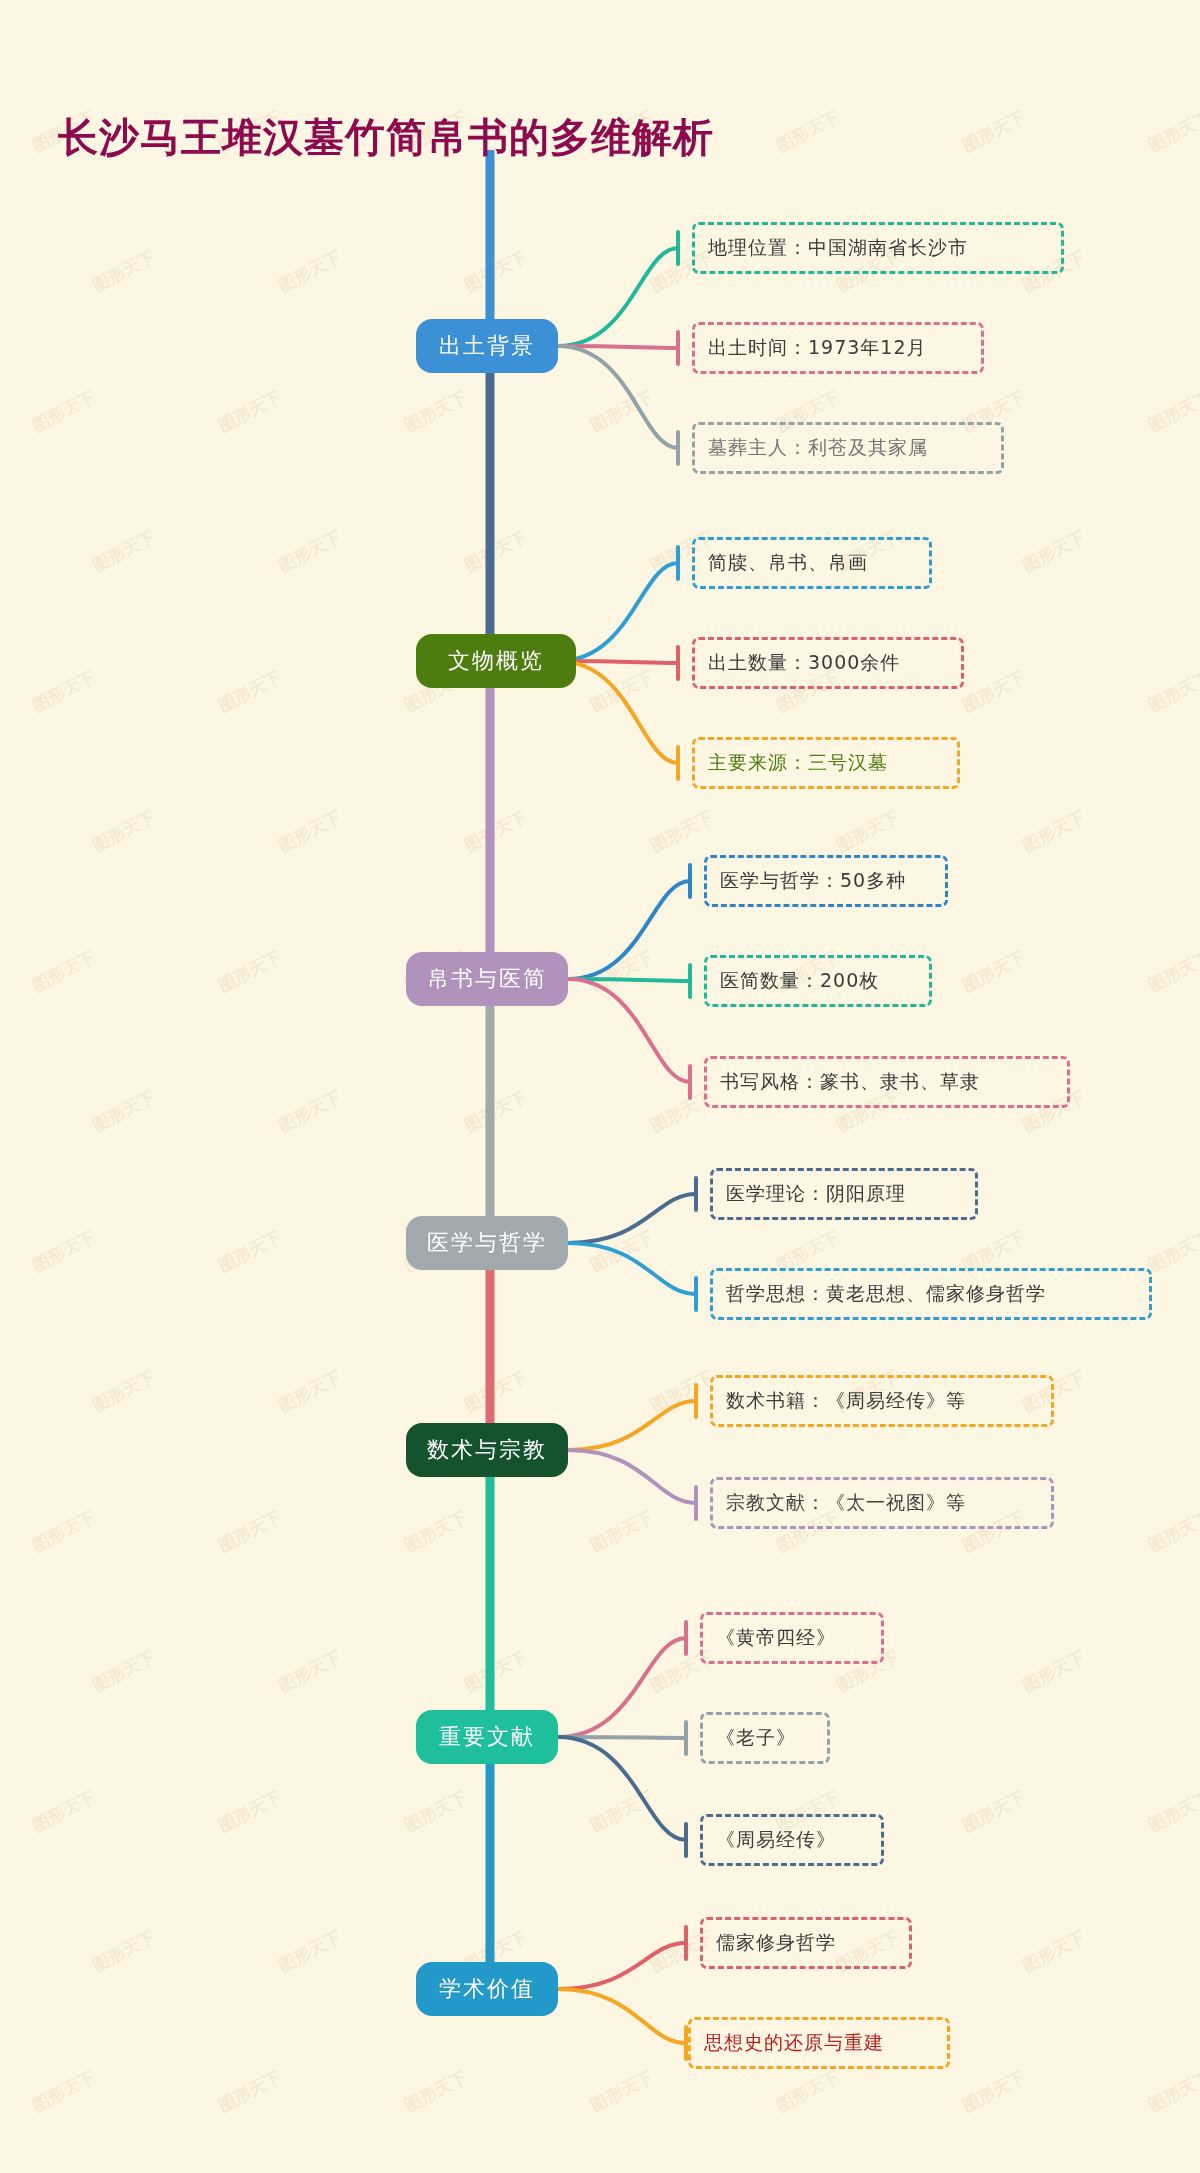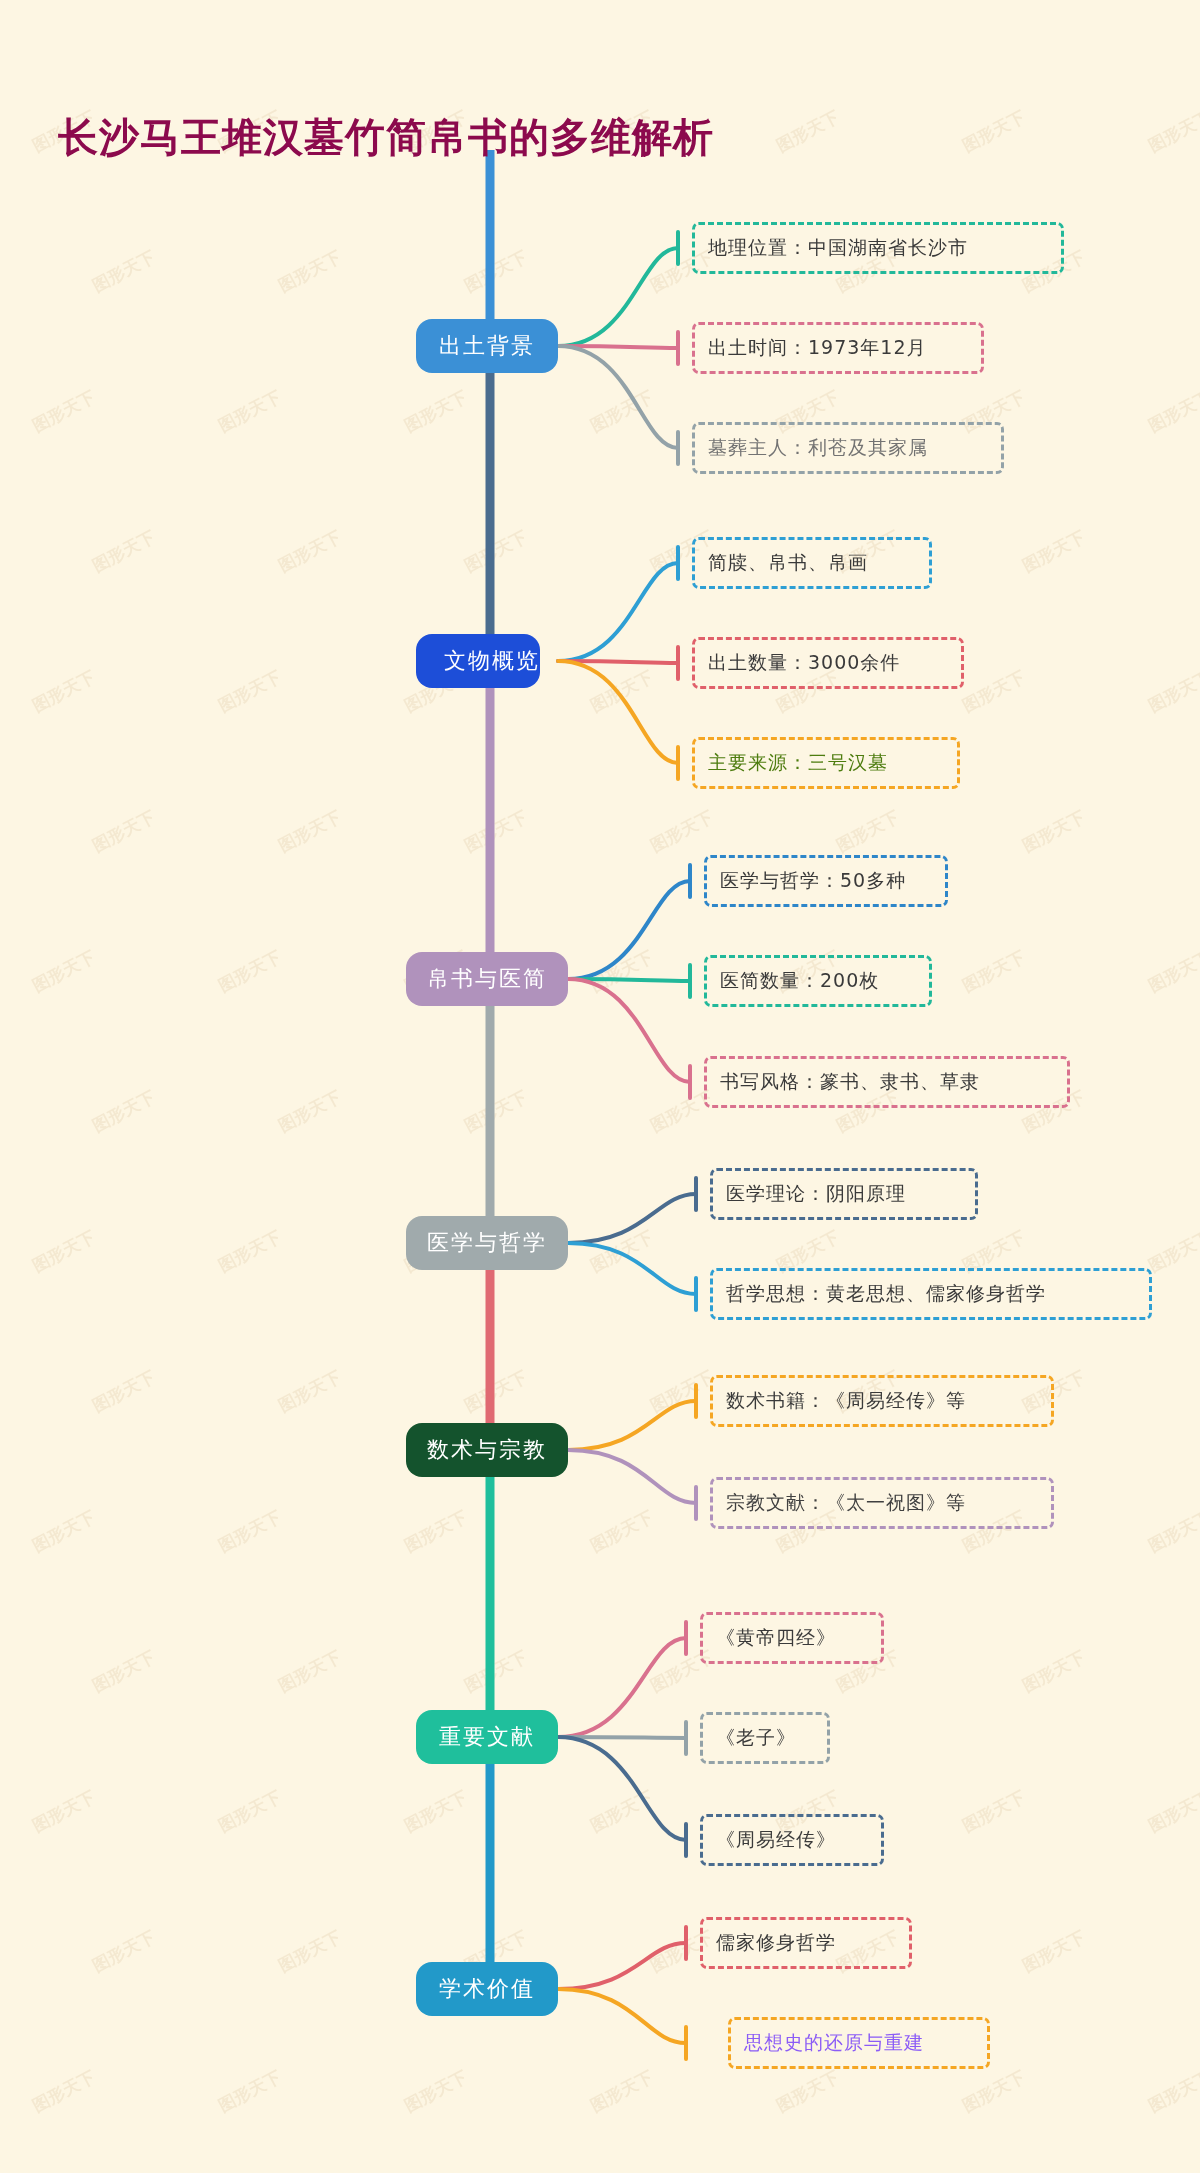--- a/index.html
+++ b/index.html
@@ -211,21 +211,21 @@
       <path d="M 558 1989 C 636.1 1989 646.04 1943 686 1943" fill="none" stroke="#e0606a" stroke-width="4" stroke-linecap="round"></path>
       <line x1="686" x2="686" y1="1927" y2="1959" stroke="#e0606a" stroke-width="4" stroke-linecap="round"></line>
       <path d="M 558 1989 C 636.1 1989 646.04 2043 686 2043" fill="none" stroke="#f5a623" stroke-width="4" stroke-linecap="round"></path>
       <line x1="686" x2="686" y1="2027" y2="2059" stroke="#f5a623" stroke-width="4" stroke-linecap="round"></line>
     </svg>
 
   <div id="nodes-layer">
       <div class="node" style="left: 416px; top: 319px; width: 142px; height: 54px; background: rgb(59, 144, 214);">
         <span>出土背景</span>
       </div>
-      <div class="node" style="left: 416px; top: 634px; width: 124px; height: 54px; background: #1d4ed8; justify-content: flex-end;">
+      <div class="node" style="left: 416px; top: 634px; width: 160px; height: 54px; background: #4d7c0f;">
         <span>文物概览</span>
       </div>
       <div class="node" style="left: 406px; top: 952px; width: 162px; height: 54px; background: rgb(176, 146, 188);">
         <span>帛书与医简</span>
       </div>
       <div class="node" style="left: 406px; top: 1216px; width: 162px; height: 54px; background: rgb(160, 170, 172);">
         <span>医学与哲学</span>
       </div>
       <div class="node" style="left: 406px; top: 1423px; width: 162px; height: 54px; background: #14532d;">
         <span>数术与宗教</span>
@@ -282,18 +282,18 @@
       </div>
       <div class="leaf" style="left: 700px; top: 1712px; width: 130px; height: 52px; border-color: rgb(147, 162, 168); color: rgb(58, 58, 58);">
         <span>《老子》</span>
       </div>
       <div class="leaf" style="left: 700px; top: 1814px; width: 184px; height: 52px; border-color: rgb(74, 108, 143); color: rgb(58, 58, 58);">
         <span>《周易经传》</span>
       </div>
       <div class="leaf" style="left: 700px; top: 1917px; width: 212px; height: 52px; border-color: rgb(224, 96, 106); color: rgb(58, 58, 58);">
         <span>儒家修身哲学</span>
       </div>
-      <div class="leaf" style="left: 728px; top: 2017px; width: 262px; height: 52px; border-color: rgb(245, 166, 35); color: #8b5cf6;">
+      <div class="leaf" style="left: 688px; top: 2017px; width: 262px; height: 52px; border-color: rgb(245, 166, 35); color: #b91c1c;">
         <span>思想史的还原与重建</span>
       </div>
     </div>
 
 </div>
 
 </body></html>

